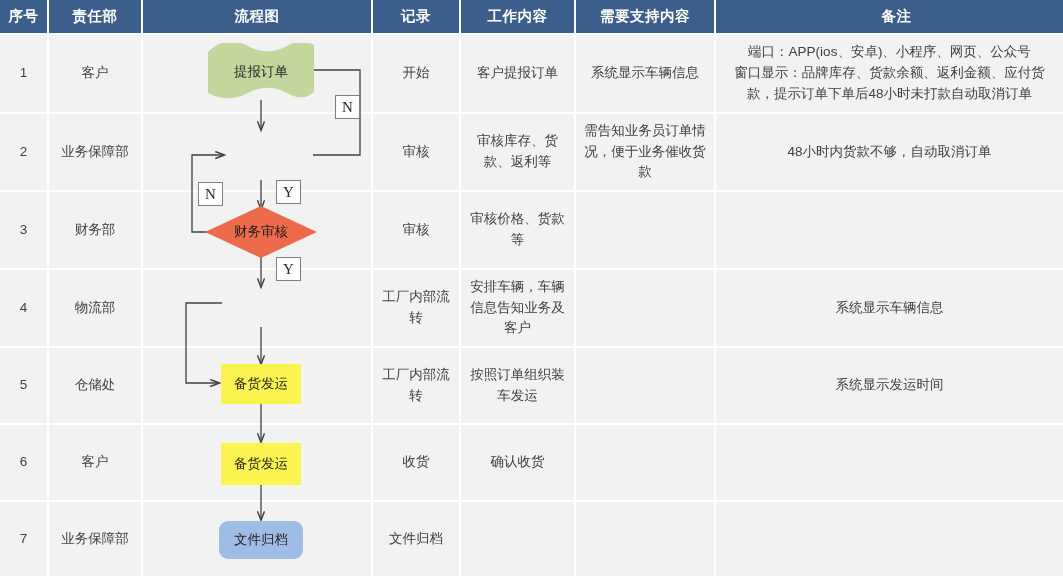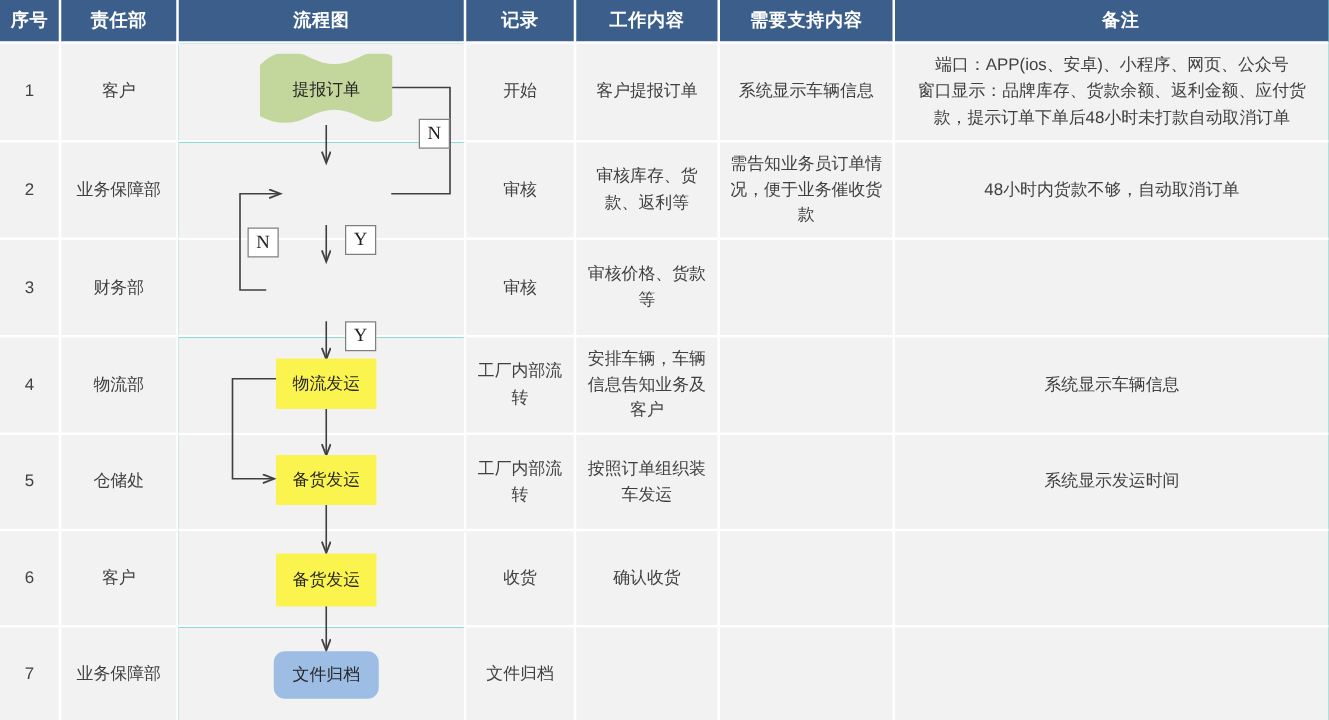--- a/index.html
+++ b/index.html
@@ -8,21 +8,21 @@
     background: #ffffff;
   }
   body {
     font-family: "Liberation Sans", "DejaVu Sans", sans-serif;
   }
   #page {
     position: relative;
     width: 1063px;
     height: 576px;
     overflow: hidden;
-    background: #14b8a6;
+    background: #a16207;
   }
   table.grid {
     border-collapse: collapse;
     width: 1063px;
     height: 576px;
     table-layout: fixed;
   }
   table.grid th {
     background: #3B5F8A;
     color: #ffffff;
@@ -230,24 +230,27 @@
 
     <div class="node flag-node" style="left:208px; top:43px; width:106px; height:57px;">
       <svg width="106" height="57" viewBox="0 0 106 57" style="position:absolute;left:0;top:0;z-index:1;">
         <path d="M0,9 C13,-4 27,-4 40,3 C53,10 66,10 79,3 C92,-4 99,-2 106,2
                  L106,49 C99,55 92,57 79,50 C66,43 53,43 40,50 C27,57 13,57 0,50 Z" fill="#C3D69B"></path>
       </svg>
       <span class="node-label">提报订单</span>
     </div>
 
 
-
-    <div class="node rect-node" style="left:221px; top:287px; width:80px; height:40px;">
-      <span class="node-label">物流发运</span>
-    </div>
+    <div class="node diamond-node" style="left:205px; top:206px; width:112px; height:52px;">
+      <svg width="112" height="52" viewBox="0 0 112 52" style="position:absolute;left:0;top:0;z-index:1;">
+        <polygon points="56,0 112,26 56,52 0,26" fill="#ED6B4B"></polygon>
+      </svg>
+      <span class="node-label">财务审核</span>
+    </div>
+
 
     <div class="node rect-node" style="left:221px; top:364px; width:80px; height:40px;">
       <span class="node-label">备货发运</span>
     </div>
 
     <div class="node rect-node" style="left:221px; top:443px; width:80px; height:42px;">
       <span class="node-label">备货发运</span>
     </div>
 
     <div class="node round-node" style="left:219px; top:521px; width:84px; height:38px;">

